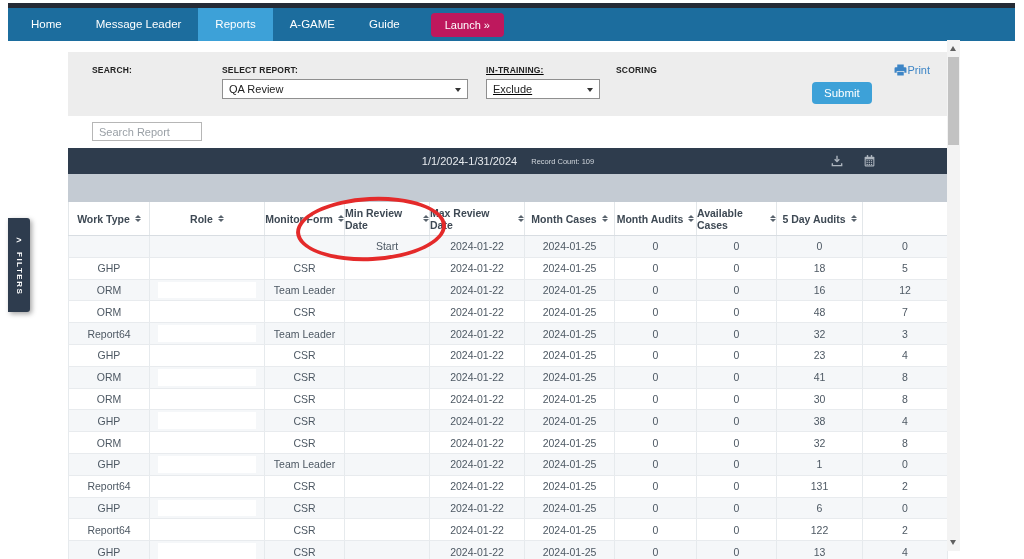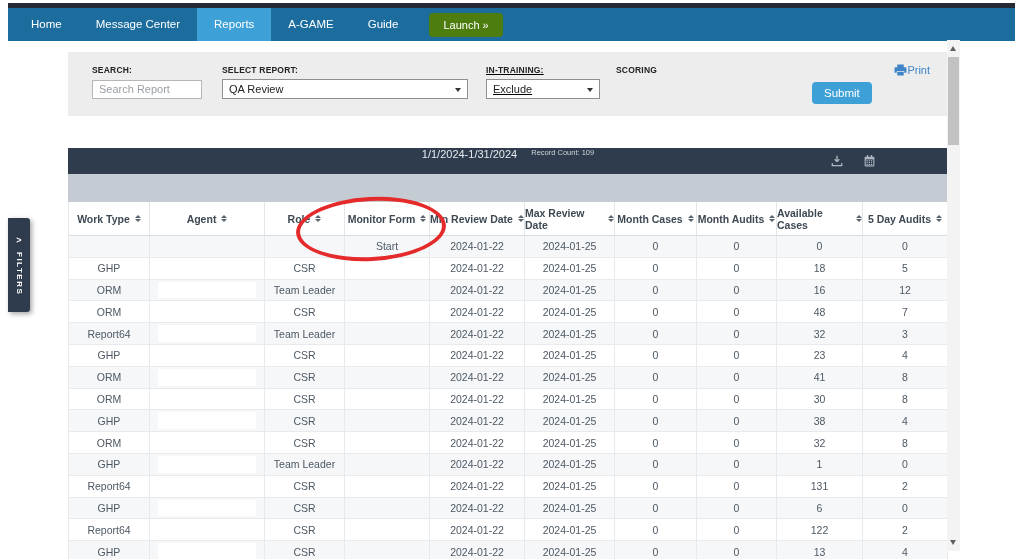--- a/index.html
+++ b/index.html
@@ -6,31 +6,31 @@
   html,body { width:1024px; height:559px; background:#fff; overflow:hidden;
     font-family:"Liberation Sans", sans-serif; position:relative; }
 
   .top-line { position:absolute; left:8px; top:3px; width:1007px; height:5px; background:#252a35; }
 
   
   .navbar { position:absolute; left:8px; top:8px; width:1007px; height:33px;
     background:#1c6d9e; display:flex; align-items:stretch; padding-left:6px; }
   .nav-item { color:#fff; font-size:11.5px; line-height:33px; padding:0 17px; cursor:pointer; }
   .nav-item.active { background:#3da1d8; }
-  .launch-btn { align-self:center; margin-left:14px; background:#4d7c0f; color:#fff;
+  .launch-btn { align-self:center; margin-left:14px; background:#be185d; color:#fff;
     border:none; border-radius:4px; font-size:11px; padding:6px 14px; cursor:pointer;
     font-family:inherit; }
 
   
   .filter-panel { position:absolute; left:68px; top:52px; width:880px; height:64px; background:#ededed; }
   .fgroup { position:absolute; top:13px; }
   .fgroup label { display:block; font-size:8.5px; font-weight:bold; color:#222;
     letter-spacing:.2px; margin-bottom:4px; }
   .fgroup input { width:100%; height:19px; border:1px solid #b6b6b6; background:#fff;
-    font-size:11px; padding:0 6px; color:#555; font-family:inherit; }
+    font-size:11px; padding:0 6px; color:#555; font-family:inherit;margin-top:43px; }
   .fgroup input::placeholder { color:#9aa0a6; }
   .selectbox { height:20px; border:1px solid #8f8f8f; background:#fff; font-size:11px;
     color:#222; padding:3px 18px 0 6px; position:relative; cursor:pointer;
     white-space:nowrap; overflow:hidden; }
   .selectbox .chev { position:absolute; right:6px; top:8px; width:0; height:0;
     border-left:3.5px solid transparent; border-right:3.5px solid transparent;
     border-top:4px solid #333; }
   .g-search { left:24px; width:110px; }
   .g-report { left:154px; width:246px; }
   .g-training { left:418px; width:114px;text-decoration:underline; }
@@ -38,21 +38,21 @@
   .submit-btn { position:absolute; left:744px; top:30px; height:22px; background:#3da1d8;
     color:#fff; border:none; border-radius:4px; font-size:11.5px; padding:0 12px;
     cursor:pointer; font-family:inherit; }
   .print-link { position:absolute; right:18px; top:12px; color:#3d85c6; font-size:11px;
     display:flex; align-items:center; gap:0; cursor:pointer; }
 
   
   .report { position:absolute; left:68px; top:148px; width:880px; }
   .report-bar { height:26px; background:#2e3c4d; position:relative; }
   .bar-center { position:absolute; left:0; right:0; top:0; height:26px; display:flex;
-    justify-content:center; gap:14px; color:#e6eaee; }
+    align-items:center; justify-content:center; gap:14px; color:#e6eaee; }
   .bar-title { font-size:11px; }
   .bar-count { font-size:7.5px; color:#cfd5db; }
   .bar-icon { position:absolute; top:6px; cursor:pointer; }
   .icon-download { right:104px; }
   .icon-calendar { right:72px; }
   .report-strip { height:28px; background:#c4cbd3; }
 
   .thead-row, .trow { display:grid;
     grid-template-columns:82px 115px 80px 85px 95px 90px 82px 80px 86px 85px; }
   .thead-row { background:#fff; height:34px; border-bottom:1px solid #d8dde2; }
@@ -102,21 +102,21 @@
   svg { display:block; }
 </style>
 </head>
 <body>
 
 <div class="top-line"></div>
 
 <div class="navbar">
   <div style="display:flex;">
       <div class="nav-item">Home</div>
-      <div class="nav-item">Message Center</div>
+      <div class="nav-item">Message Leader</div>
       <div class="nav-item active">Reports</div>
       <div class="nav-item">A-GAME</div>
       <div class="nav-item">Guide</div>
     </div>
   <button class="launch-btn">Launch »</button>
 </div>
 
 <div class="filter-panel">
   <div class="fgroup g-search">
     <label>SEARCH:</label>
@@ -186,27 +186,20 @@
   <div class="report-strip"></div>
   <div class="thead-row">
       <div class="th">
         <span>Work Type</span>
         <span class="sort-icon">
           <span class="tri-up"></span>
           <span class="tri-down"></span>
         </span>
       </div>
       <div class="th">
-        <span>Agent</span>
-        <span class="sort-icon">
-          <span class="tri-up"></span>
-          <span class="tri-down"></span>
-        </span>
-      </div>
-      <div class="th">
         <span>Role</span>
         <span class="sort-icon">
           <span class="tri-up"></span>
           <span class="tri-down"></span>
         </span>
       </div>
       <div class="th">
         <span>Monitor Form</span>
         <span class="sort-icon">
           <span class="tri-up"></span>

